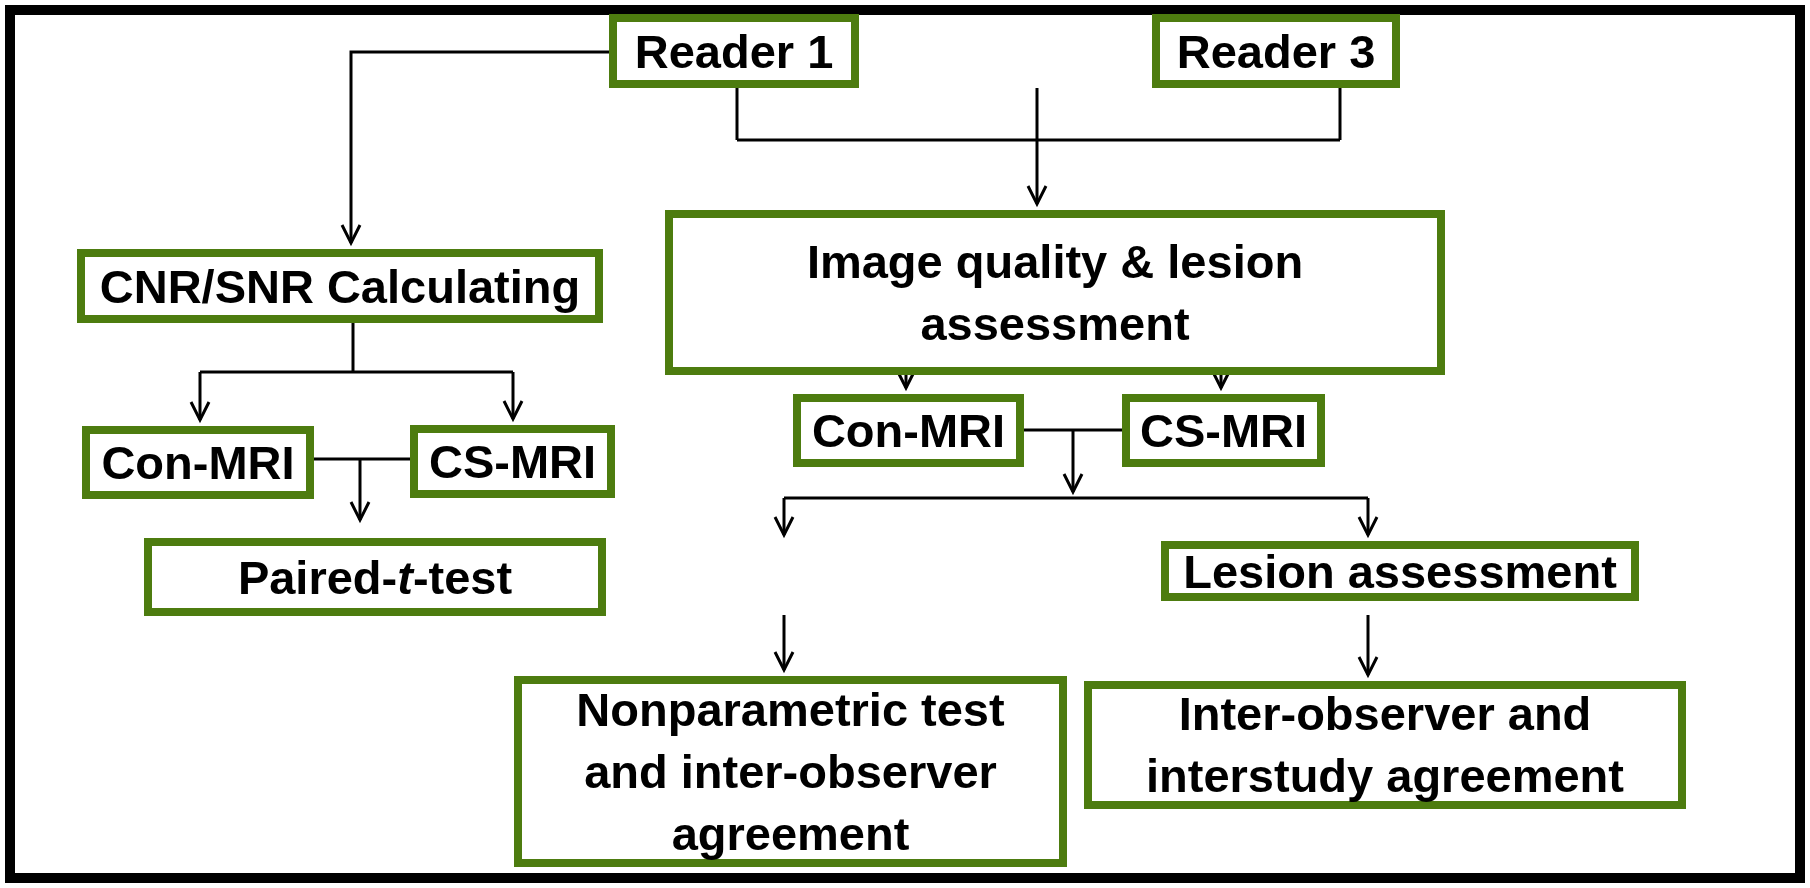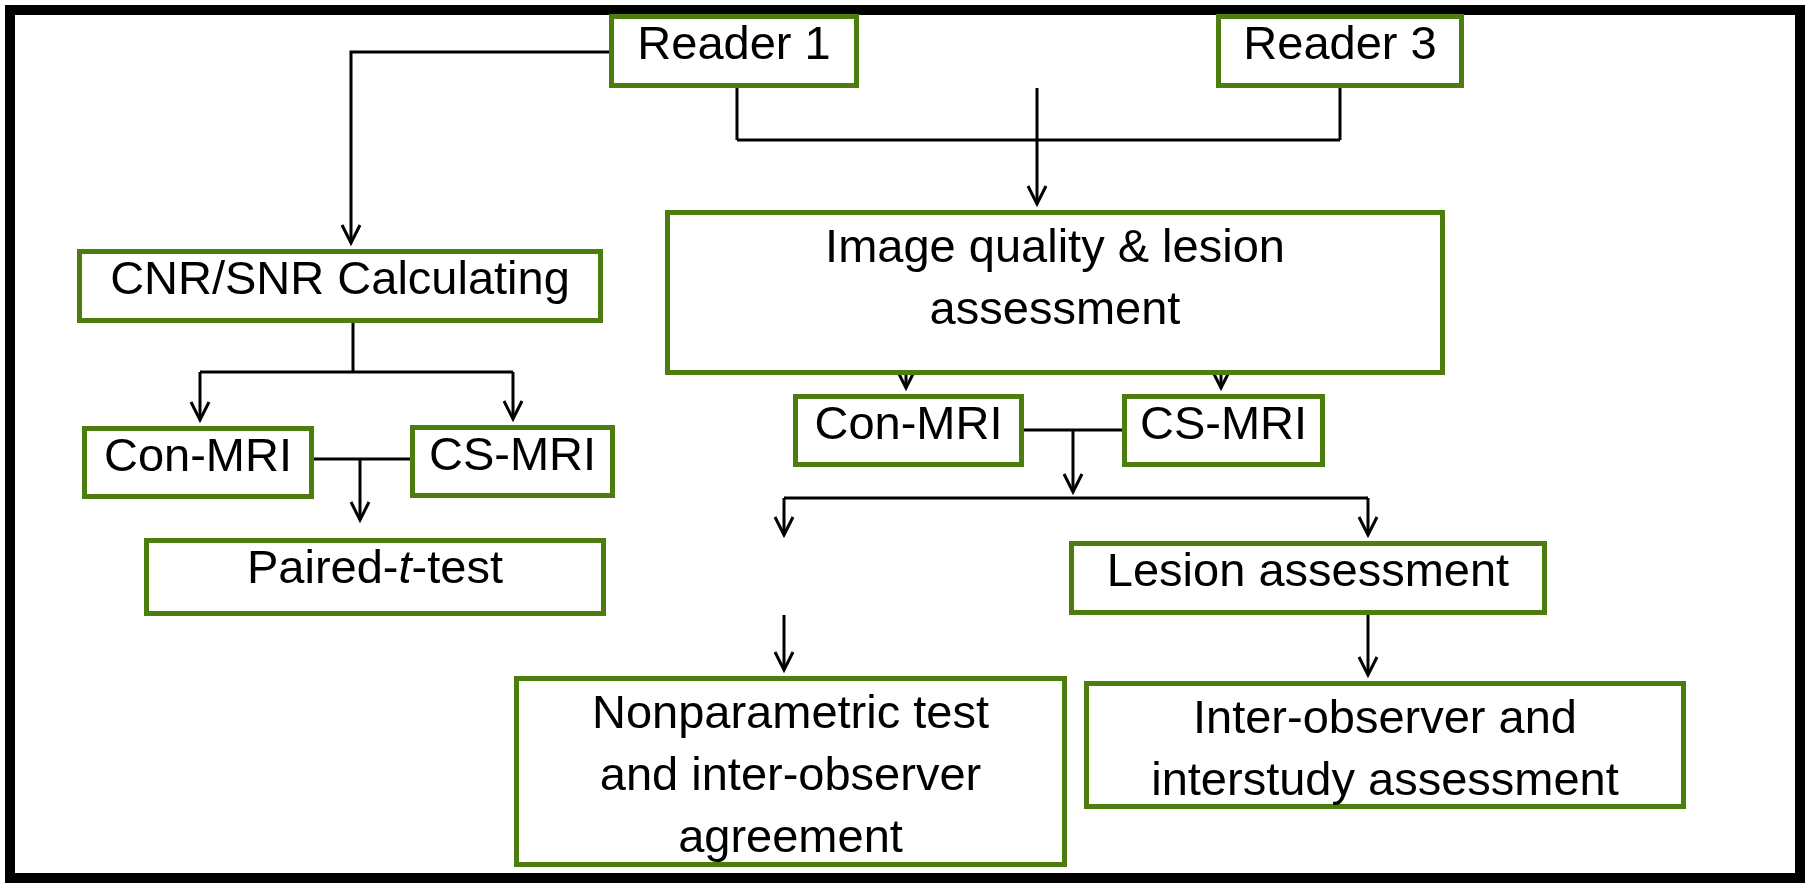--- a/index.html
+++ b/index.html
@@ -14,47 +14,48 @@
     position:absolute;inset:5px;
     border:10px solid #000000;
     box-sizing:border-box;
   }
   svg.wires{position:absolute;left:0;top:0;width:1810px;height:888px;}
   svg.wires polyline{fill:none;stroke:#000000;stroke-width:3;}
   .node{
     position:absolute;
     box-sizing:border-box;
     background:#ffffff;
-    border:5px solid #4d7c0f;
+    border:8px solid #4d7c0f;
     color:#000000;
-    font-weight:400;
+    font-weight:700;
     font-size:47px;
     display:flex;
     flex-direction:column;
     align-items:center;
+    justify-content:center;
     text-align:center;
     white-space:nowrap;
     letter-spacing:0;
   }
   .node .line{display:block;line-height:62px;}
   .node .inline-label{line-height:1;}
   .italic-t{font-style:italic;}
   
   #n-reader1 {left:609px; top:14px;  width:250px; height:74px;}
   #n-reader2 {left:916px; top:14px;  width:247px; height:74px;}
-  #n-reader3 {left:1216px;top:14px;  width:248px; height:74px;}
+  #n-reader3 {left:1152px;top:14px;  width:248px; height:74px;}
   #n-cnr     {left:77px;  top:249px; width:526px; height:74px;}
   #n-conL    {left:82px;  top:426px; width:232px; height:73px;}
   #n-csL     {left:410px; top:425px; width:205px; height:73px;}
   #n-paired  {left:144px; top:538px; width:462px; height:78px;}
   #n-iqla    {left:665px; top:210px; width:780px; height:165px;}
   #n-conR    {left:793px; top:394px; width:231px; height:73px;}
   #n-csR     {left:1122px;top:394px; width:203px; height:73px;}
   #n-iq      {left:620px; top:541px; width:341px; height:74px;}
-  #n-la      {left:1069px;top:541px; width:478px; height:74px;}
+  #n-la      {left:1161px;top:541px; width:478px; height:60px;}
   #n-nonpar  {left:514px; top:676px; width:553px; height:191px;}
   #n-inter   {left:1084px;top:681px; width:602px; height:128px;}
 </style>
 </head>
 <body>
 
 <div class="stage">
 
   <div class="frame"></div>
 
@@ -130,16 +131,16 @@
   </div>
 
   <div class="node" id="n-nonpar">
     <span class="line">Nonparametric test</span>
     <span class="line">and inter-observer</span>
     <span class="line">agreement</span>
   </div>
 
   <div class="node" id="n-inter">
     <span class="line">Inter-observer and</span>
-    <span class="line">interstudy assessment</span>
+    <span class="line">interstudy agreement</span>
   </div>
 
 </div>
 
 </body></html>

